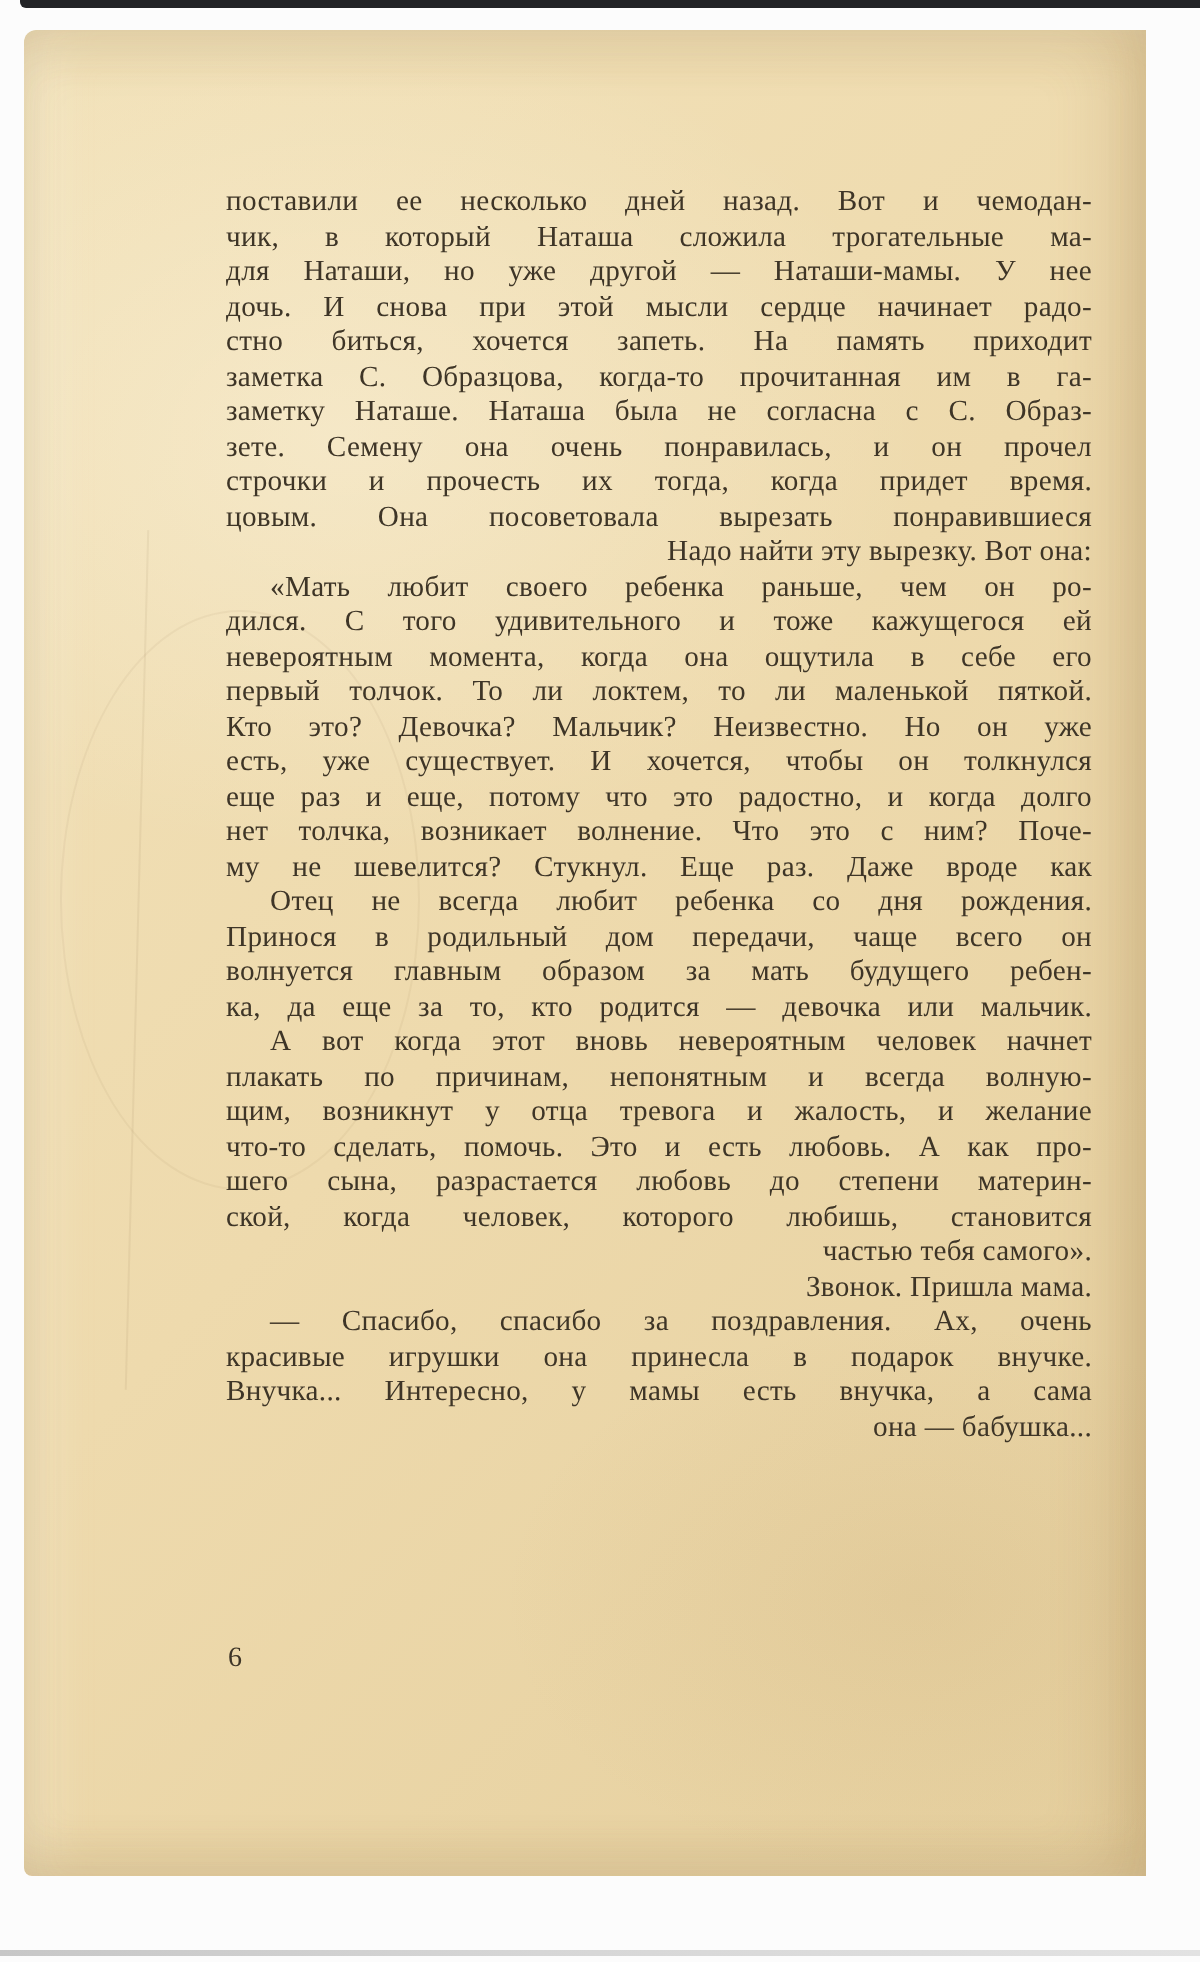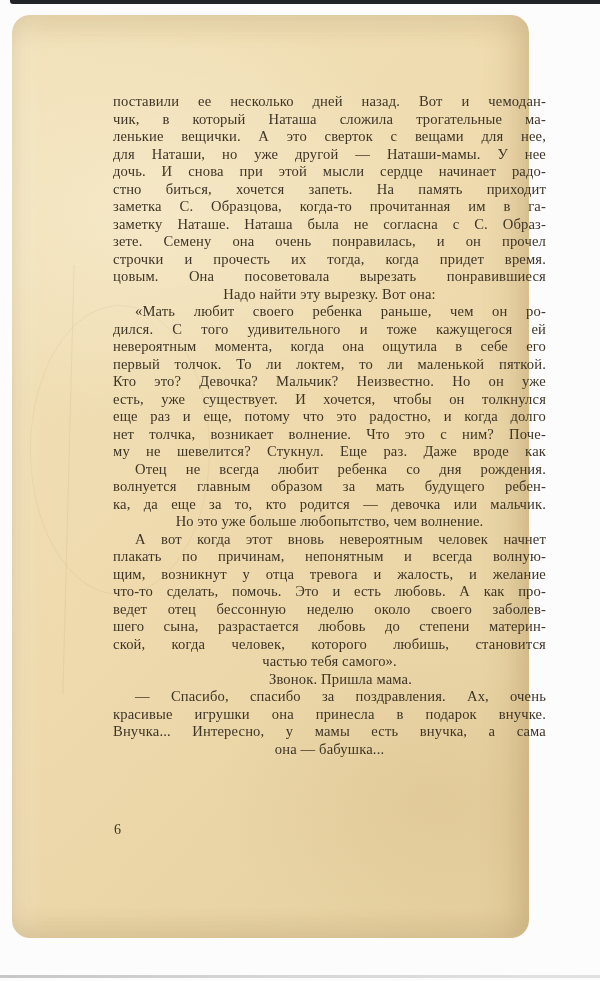--- a/index.html
+++ b/index.html
@@ -31,33 +31,32 @@
   
   .bottom-strip {
     position: absolute;
     left: 0; top: 975px; width: 100%; height: 3px;
     background: linear-gradient(to right, #c7c7c7, var(--color-bottom_strip) 45%, #e2e2e2);
   }
   
   .paper {
     position: absolute;
     left: 12px; top: 15px;
-    width: 517px; height: 923px;
+    width: 561px; height: 923px;
     background:
       radial-gradient(ellipse 420px 300px at 28% 22%, rgba(255,250,235,0.35), rgba(255,250,235,0) 70%),
       radial-gradient(ellipse 300px 200px at 80% 85%, rgba(170,130,70,0.10), rgba(170,130,70,0) 70%),
       linear-gradient(133deg, #f2e2ba 0%, var(--color-paper) 48%, #e5cf9e 100%);
     border-top-left-radius: 6px;
     border-bottom-left-radius: 4px;
     box-shadow:
       inset -20px 0 30px rgba(150,115,60,0.16),
       inset 0 14px 22px rgba(150,115,60,0.10),
       inset 0 -12px 20px rgba(150,115,60,0.13),
       inset 14px 0 20px rgba(255,252,240,0.25);
-    border-radius: 18px;
   }
   
   .crease-vertical {
     position: absolute;
     left: 56px; top: 250px; height: 430px; width: 2px;
     border-left: 1px solid rgba(120,90,45,0.08);
     transform: rotate(1.5deg);
   }
   .crease-arc {
     position: absolute;
@@ -67,21 +66,21 @@
   }
   .text-block {
     position: absolute;
     left: 101px; top: 78px;
     width: 433px;
     color: var(--color-ink);
     font-size: 14.6px;
     line-height: 17.5px;
     letter-spacing: 0.15px;
   }
-  .line { text-align: center; }
+  .line { text-align: right; }
   .line.just {
     text-align: justify;
     text-align-last: justify;
     text-justify: inter-word;
   }
   .line.indent { padding-left: 22px; }
   .page-number {
     position: absolute;
     left: 102px; top: 806px;
     color: var(--color-ink);
@@ -93,48 +92,46 @@
 <body>
 
 <div class="scan">
   <div class="top-strip"></div>
   <div class="paper">
     <div class="crease-vertical"></div>
     <div class="crease-arc"></div>
     <main class="text-block">
         <div class="line just">поставили ее несколько дней назад. Вот и чемодан-</div>
         <div class="line just">чик, в который Наташа сложила трогательные ма-</div>
-        <div class="line just">ленькие вещички. А это сверток с вещами для нее,</div>
         <div class="line just">для Наташи, но уже другой — Наташи-мамы. У нее</div>
         <div class="line just">дочь. И снова при этой мысли сердце начинает радо-</div>
         <div class="line just">стно биться, хочется запеть. На память приходит</div>
         <div class="line just">заметка С. Образцова, когда-то прочитанная им в га-</div>
         <div class="line just">заметку Наташе. Наташа была не согласна с С. Образ-</div>
         <div class="line just">зете. Семену она очень понравилась, и он прочел</div>
         <div class="line just">строчки и прочесть их тогда, когда придет время.</div>
         <div class="line just">цовым. Она посоветовала вырезать понравившиеся</div>
         <div class="line">Надо найти эту вырезку. Вот она:</div>
         <div class="line indent just">«Мать любит своего ребенка раньше, чем он ро-</div>
         <div class="line just">дился. С того удивительного и тоже кажущегося ей</div>
         <div class="line just">невероятным момента, когда она ощутила в себе его</div>
         <div class="line just">первый толчок. То ли локтем, то ли маленькой пяткой.</div>
         <div class="line just">Кто это? Девочка? Мальчик? Неизвестно. Но он уже</div>
         <div class="line just">есть, уже существует. И хочется, чтобы он толкнулся</div>
         <div class="line just">еще раз и еще, потому что это радостно, и когда долго</div>
         <div class="line just">нет толчка, возникает волнение. Что это с ним? Поче-</div>
         <div class="line just">му не шевелится? Стукнул. Еще раз. Даже вроде как</div>
         <div class="line indent just">Отец не всегда любит ребенка со дня рождения.</div>
+        <div class="line just">Принося в родильный дом передачи, чаще всего он</div>
         <div class="line just">волнуется главным образом за мать будущего ребен-</div>
         <div class="line just">ка, да еще за то, кто родится — девочка или мальчик.</div>
-        <div class="line">Но это уже больше любопытство, чем волнение.</div>
         <div class="line indent just">А вот когда этот вновь невероятным человек начнет</div>
         <div class="line just">плакать по причинам, непонятным и всегда волную-</div>
         <div class="line just">щим, возникнут у отца тревога и жалость, и желание</div>
         <div class="line just">что-то сделать, помочь. Это и есть любовь. А как про-</div>
-        <div class="line just">ведет отец бессонную неделю около своего заболев-</div>
         <div class="line just">шего сына, разрастается любовь до степени материн-</div>
         <div class="line just">ской, когда человек, которого любишь, становится</div>
         <div class="line">частью тебя самого».</div>
         <div class="line indent">Звонок. Пришла мама.</div>
         <div class="line indent just">— Спасибо, спасибо за поздравления. Ах, очень</div>
         <div class="line just">красивые игрушки она принесла в подарок внучке.</div>
         <div class="line just">Внучка... Интересно, у мамы есть внучка, а сама</div>
         <div class="line">она — бабушка...</div>
       </main>
     <div class="page-number">6</div>

